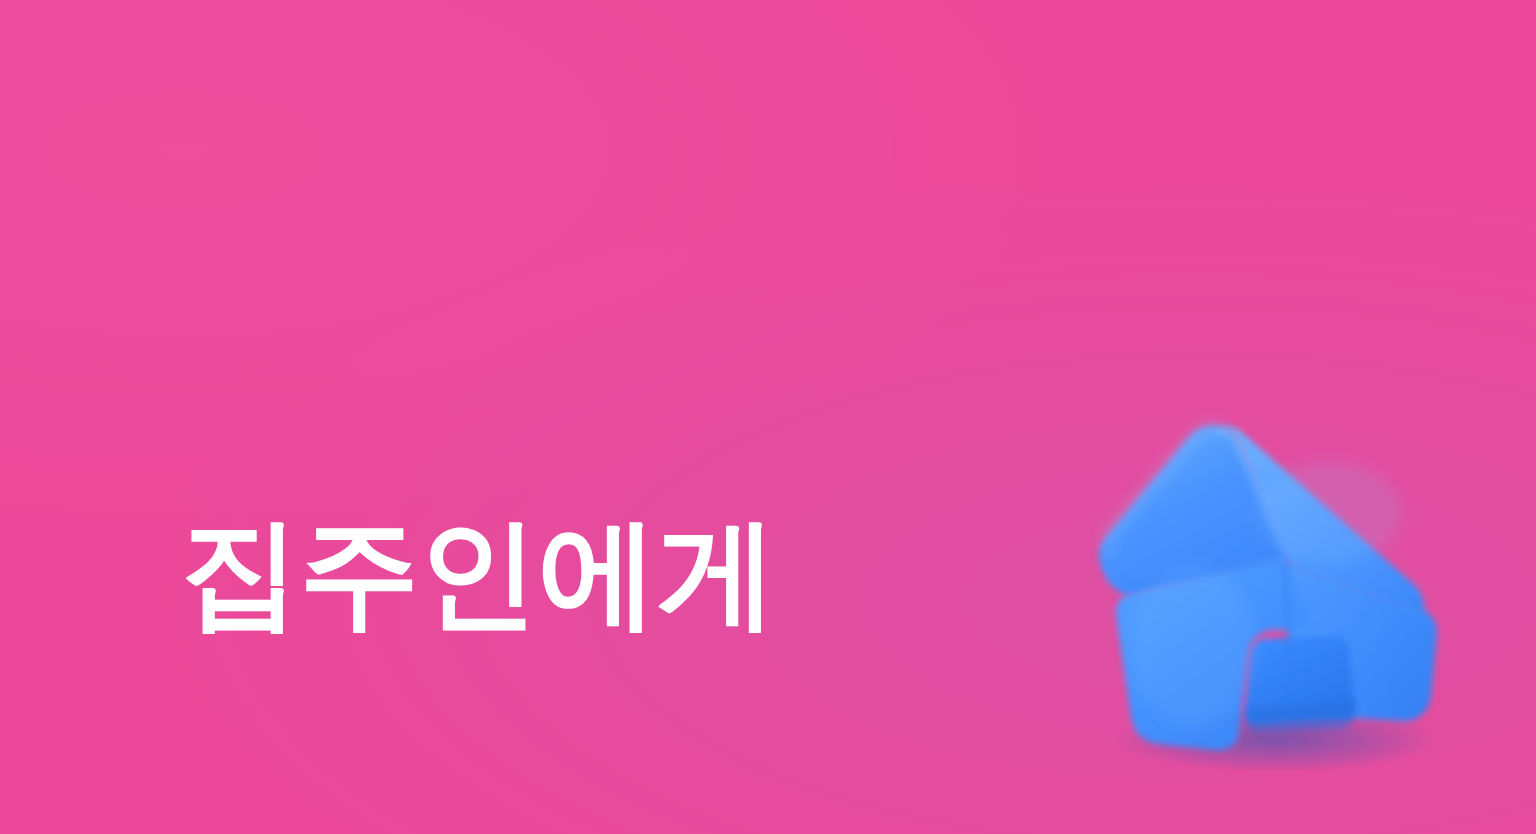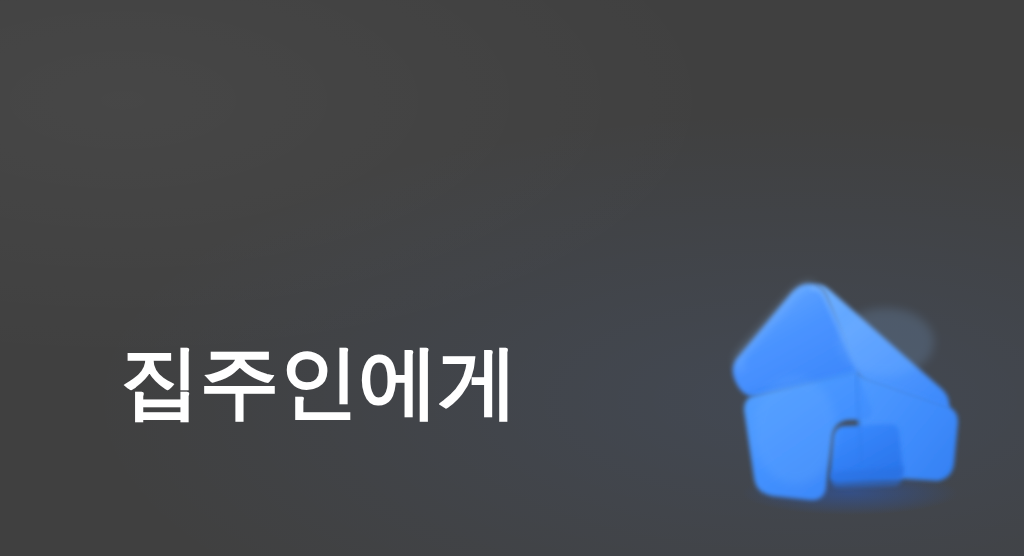--- a/index.html
+++ b/index.html
@@ -58,21 +58,21 @@
   .house-wrap svg {
     display: block;
     width: 100%;
     height: 100%;
     overflow: visible;
   }
 </style>
 </head>
 <body>
 
-<div class="canvas" style="background: #404040;">
+<div class="canvas" style="background: #ec4899;">
 
   <div class="bg-sheen"></div>
 
   <div class="headline" style="color: rgb(255, 255, 255);">
     <span class="hl-line">집주인에게</span>
     
     
   </div>
 
   <div class="house-wrap">

